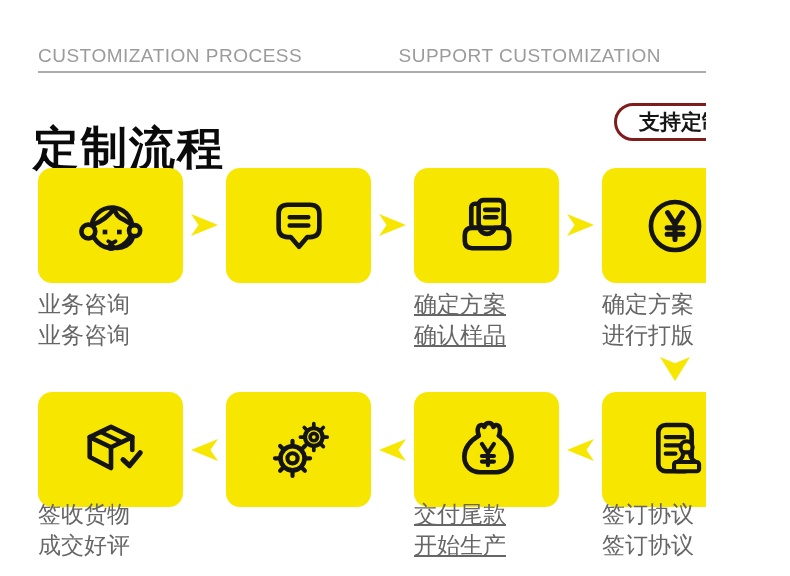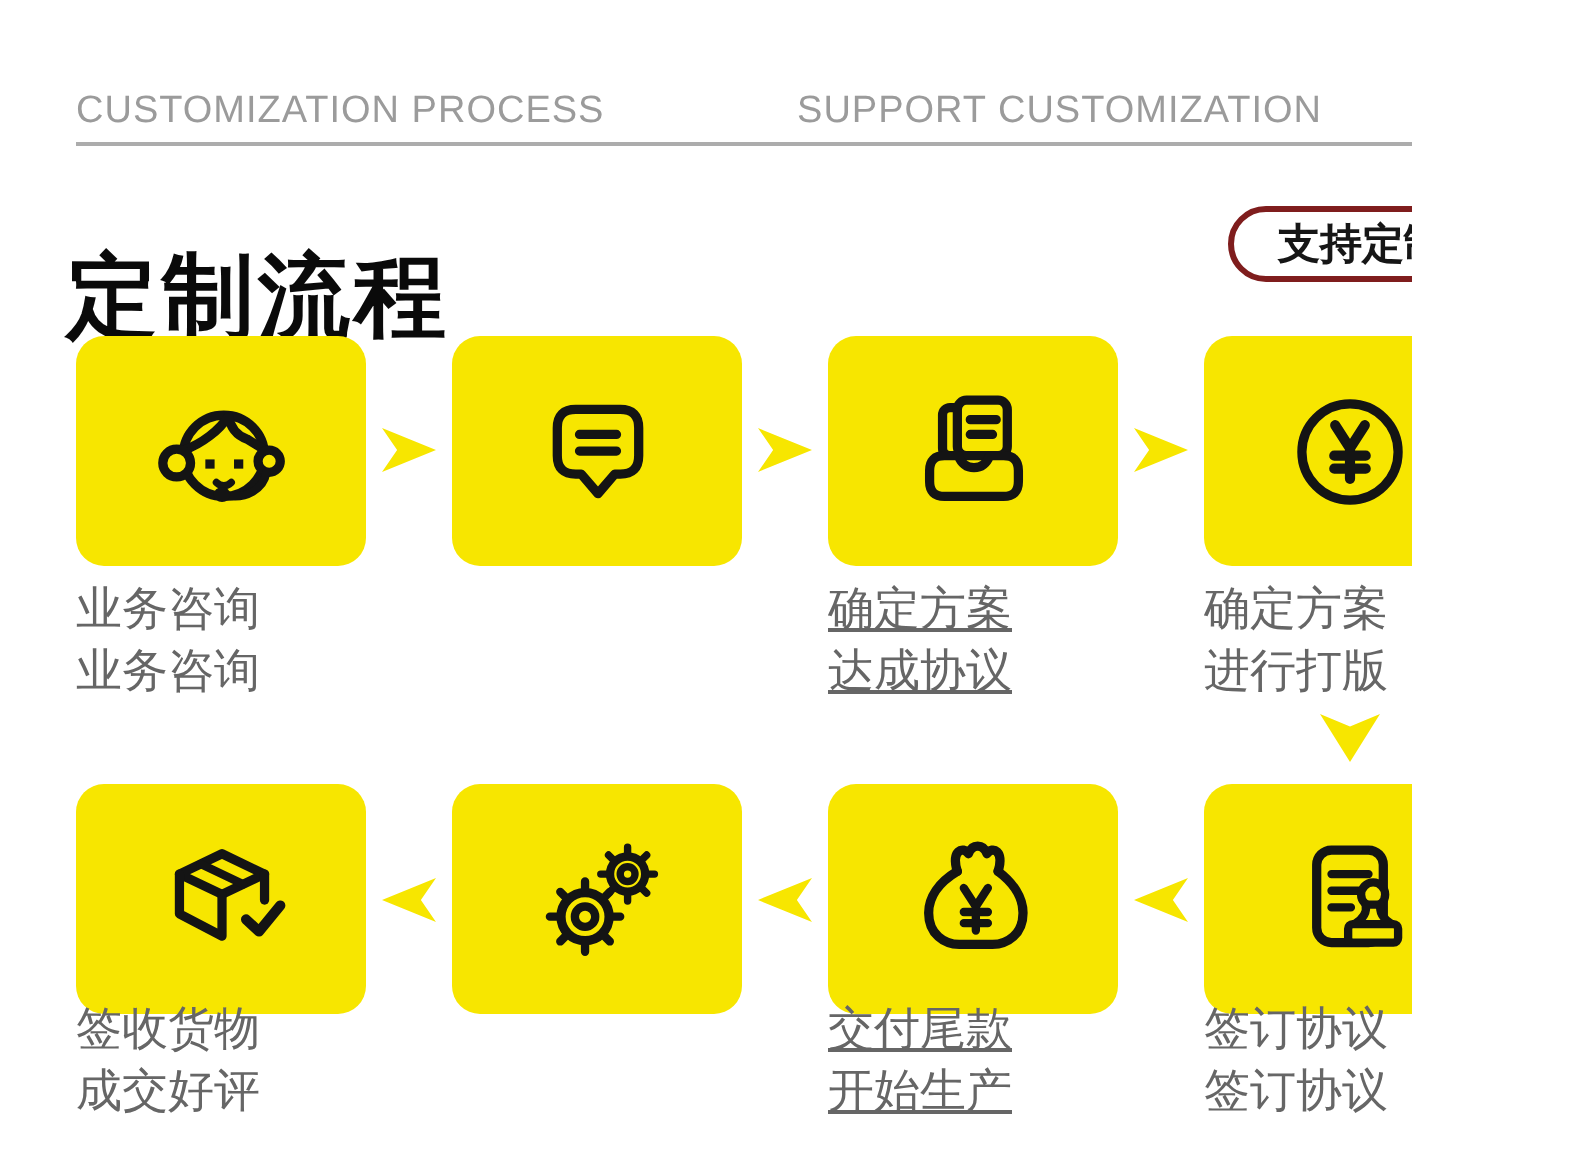--- a/index.html
+++ b/index.html
@@ -82,21 +82,21 @@
       <path stroke-width="5.5" d="M32 25.5 L 40 38 M 48 25.5 L 40 38 M 40 38 V 54.5 M 31.5 42 H 48.5 M 31.5 49 H 48.5"></path>
     </svg>
   </div>
 
   <div class="label labA c1">
     <span>业务咨询</span>
     <span>业务咨询</span>
   </div>
   <div class="label labA c3">
     <span>确定方案</span>
-    <span>达成协议</span>
+    <span>确认样品</span>
   </div>
   <div class="label labA c4">
     <span>确定方案</span>
     <span>进行打版</span>
   </div>
 
   <div class="arrow right g1"></div>
   <div class="arrow right g2"></div>
   <div class="arrow right g3"></div>
 

